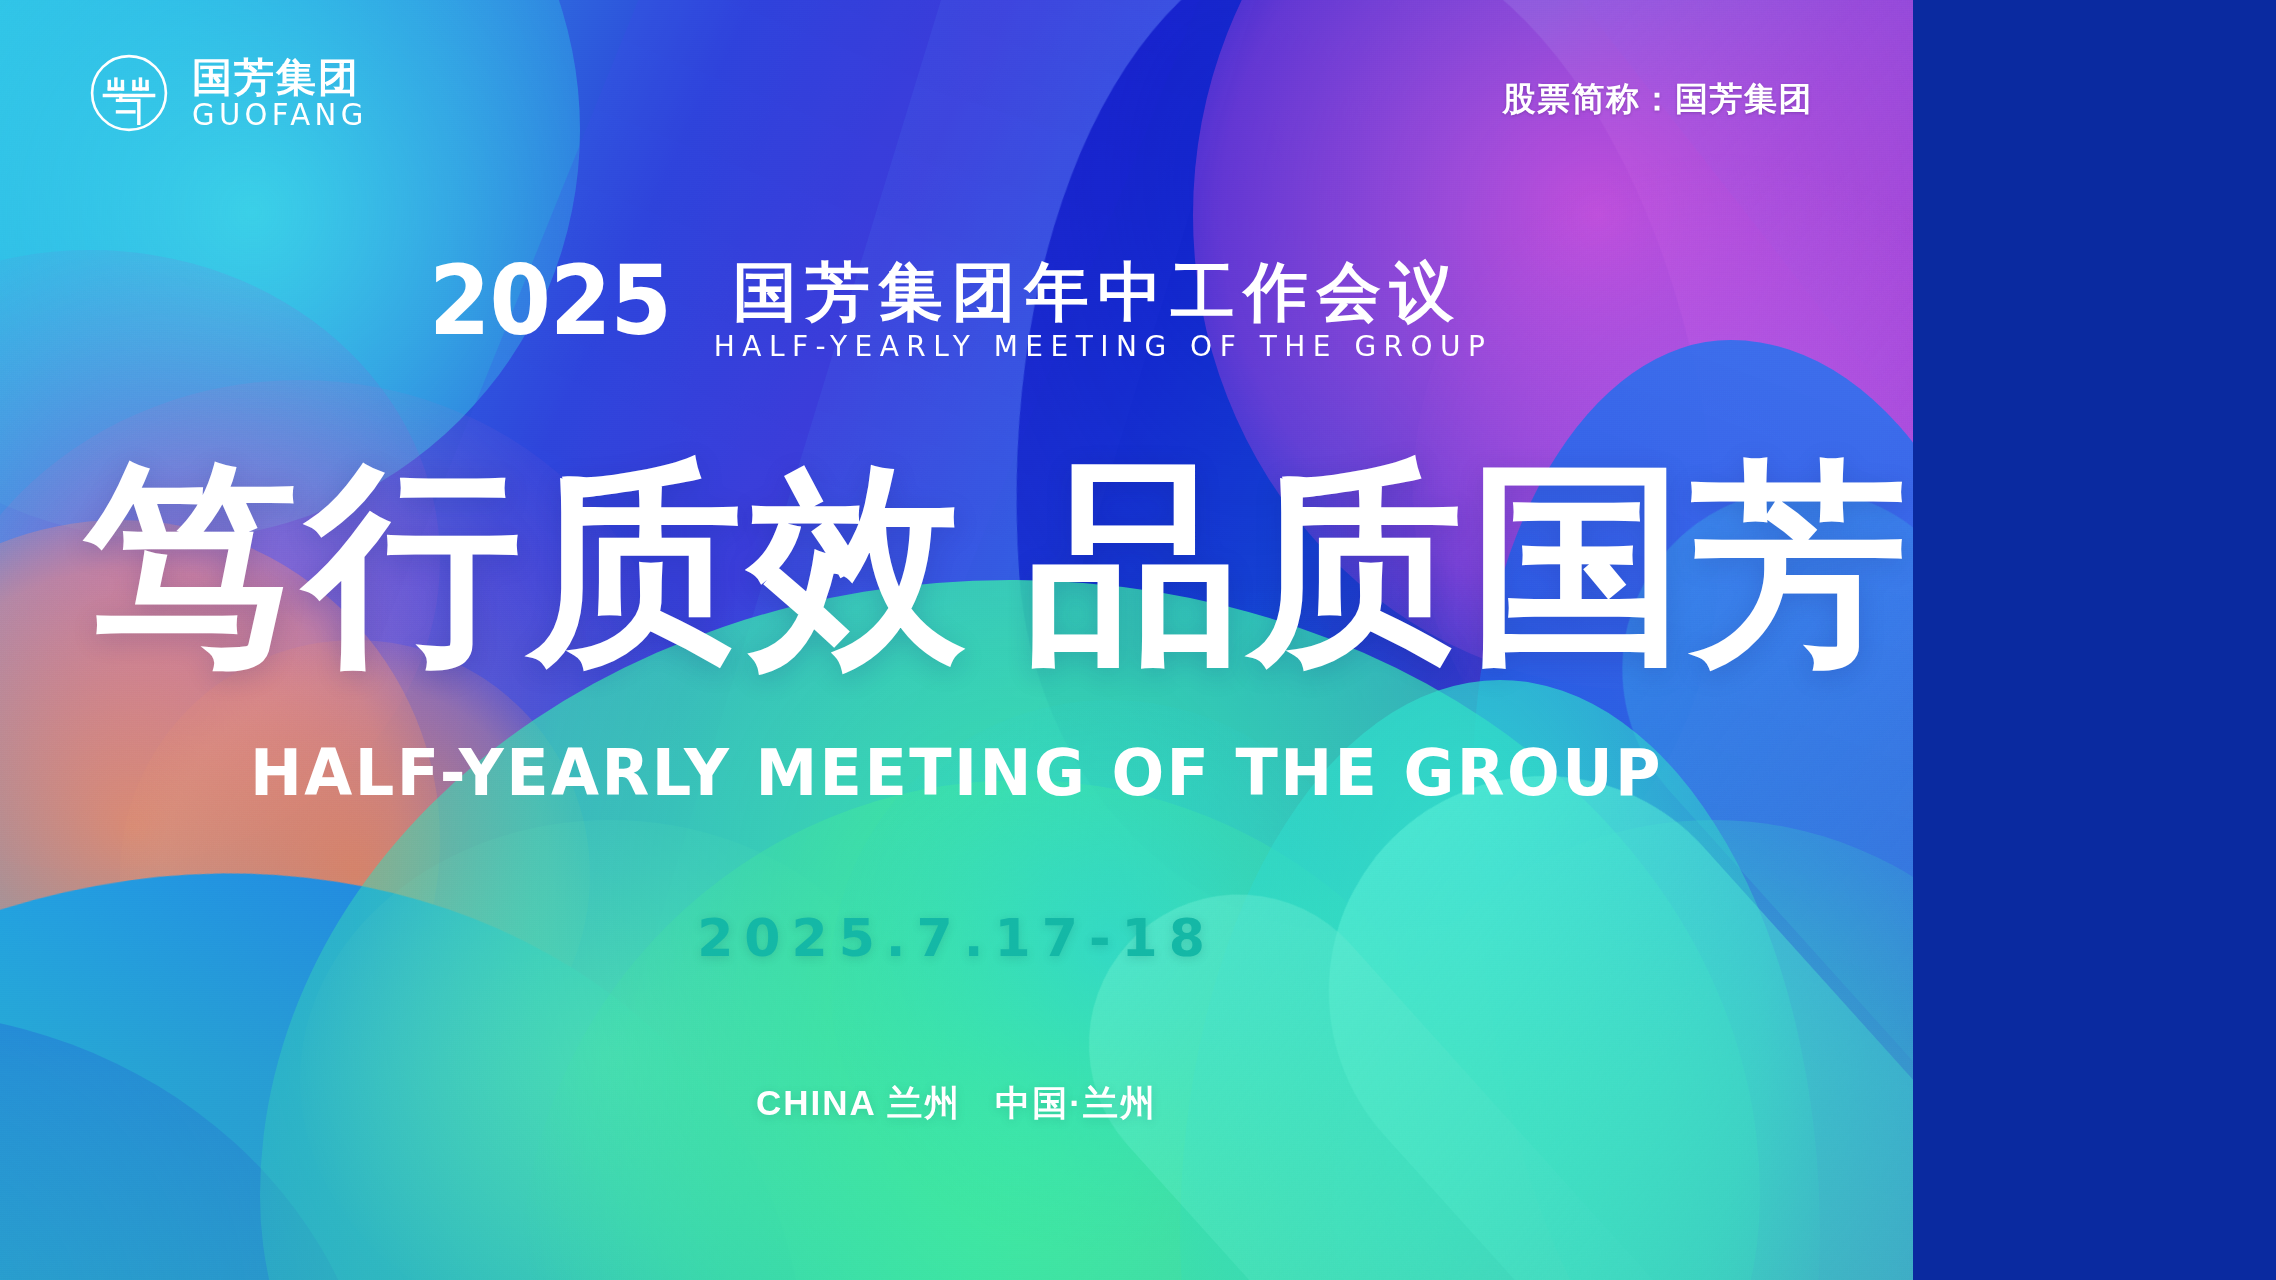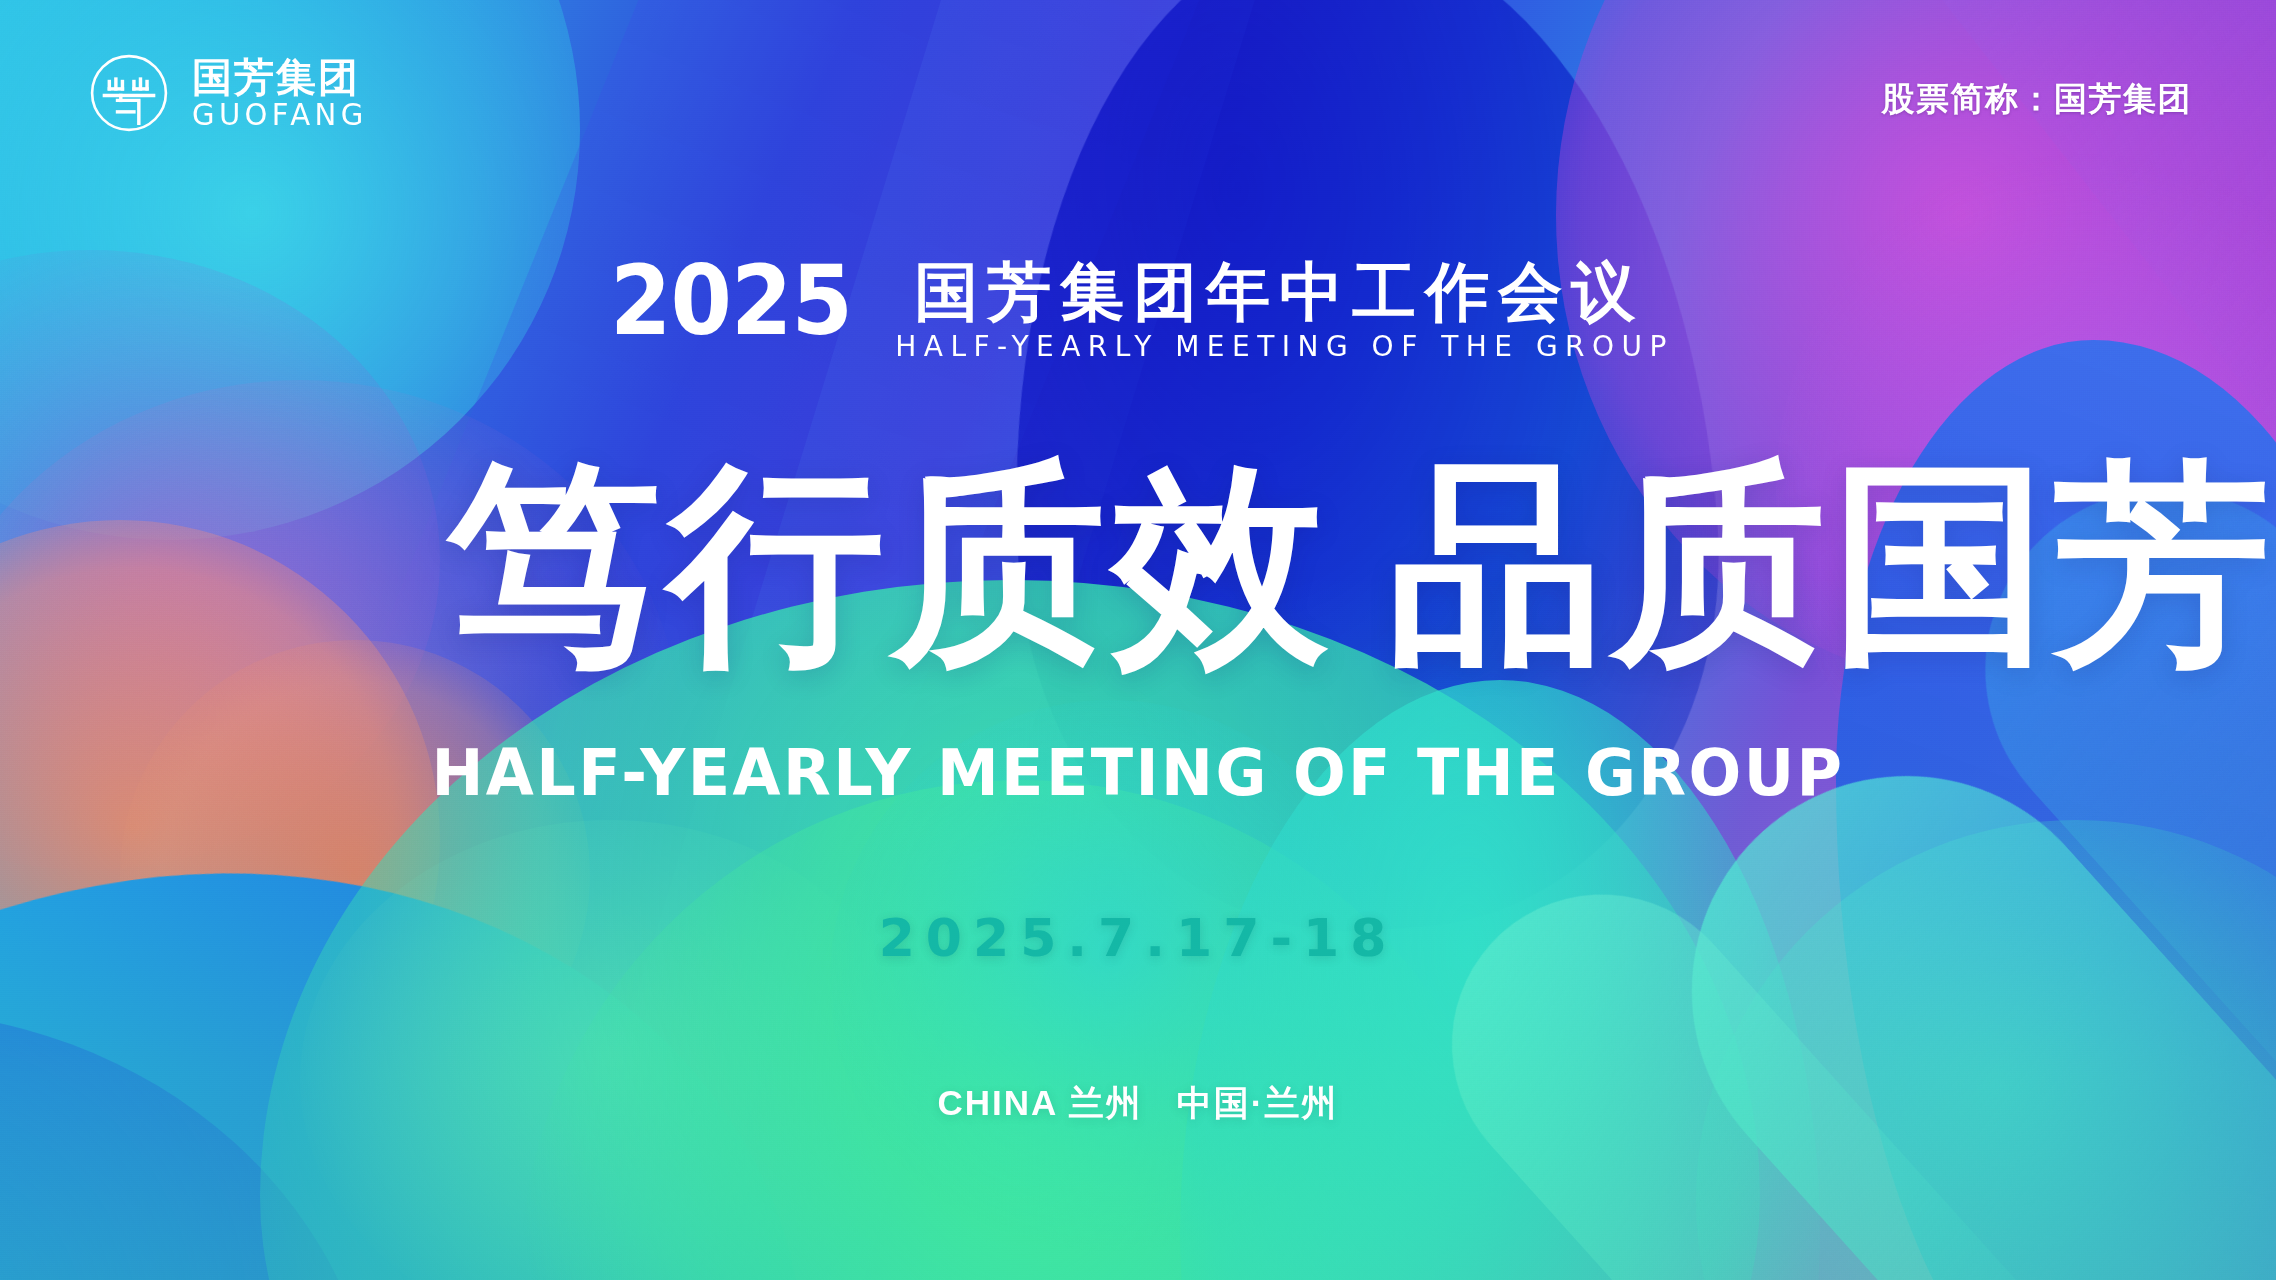--- a/index.html
+++ b/index.html
@@ -5,21 +5,21 @@
   * { margin:0; padding:0; box-sizing:border-box; }
   html, body {
     width:2276px; height:1280px;
     overflow:hidden;
     background:#0a2aa0;
     font-family:"Liberation Sans","DejaVu Sans",sans-serif;
   }
 
   #banner {
     position:relative;
-    width:2276px; height:1280px;
+    width:1913px; height:1280px;
     overflow:hidden;
     isolation:isolate;
   }
 
   
   .bg-base {
     position:absolute; inset:0;
     background:
       linear-gradient(115deg,
         #2fc6e8 0%,
@@ -260,21 +260,21 @@
     line-height:1;
     white-space:nowrap;
     font-family:"DejaVu Sans","Liberation Sans",sans-serif;
     transform:scaleX(.97);
     transform-origin:left center;
   }
 
   
   .stock-info {
     position:absolute;
-    right:84px; top:74px;
+    right:100px; top:74px;
     text-align:right;
     color:#fff;
   }
   .stock-line {
     font-size:33px;
     font-weight:700;
     letter-spacing:1.5px;
     line-height:1.5;
     white-space:nowrap;
     text-shadow:0 1px 3px rgba(40,20,80,.25);

